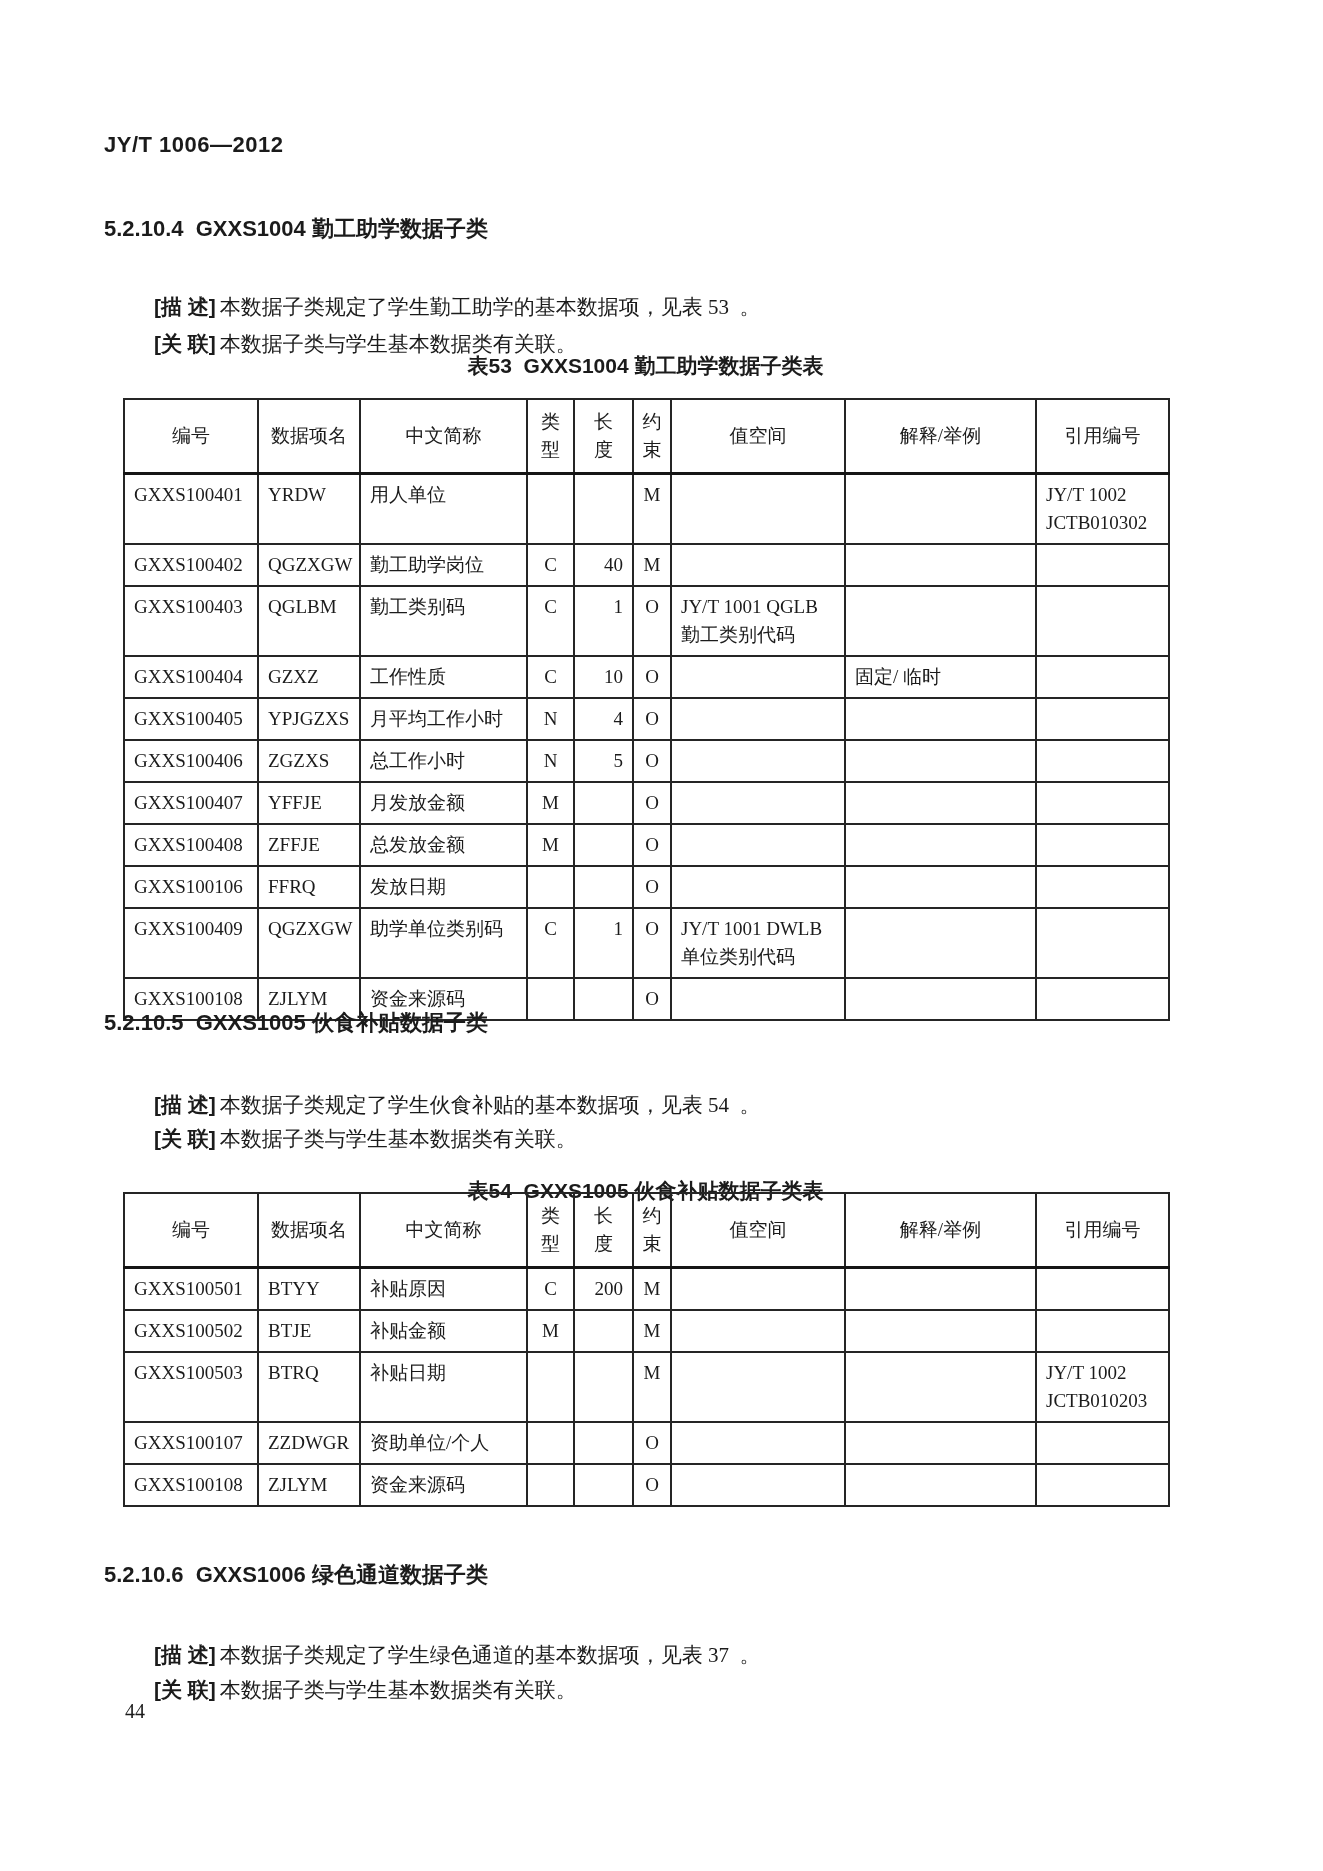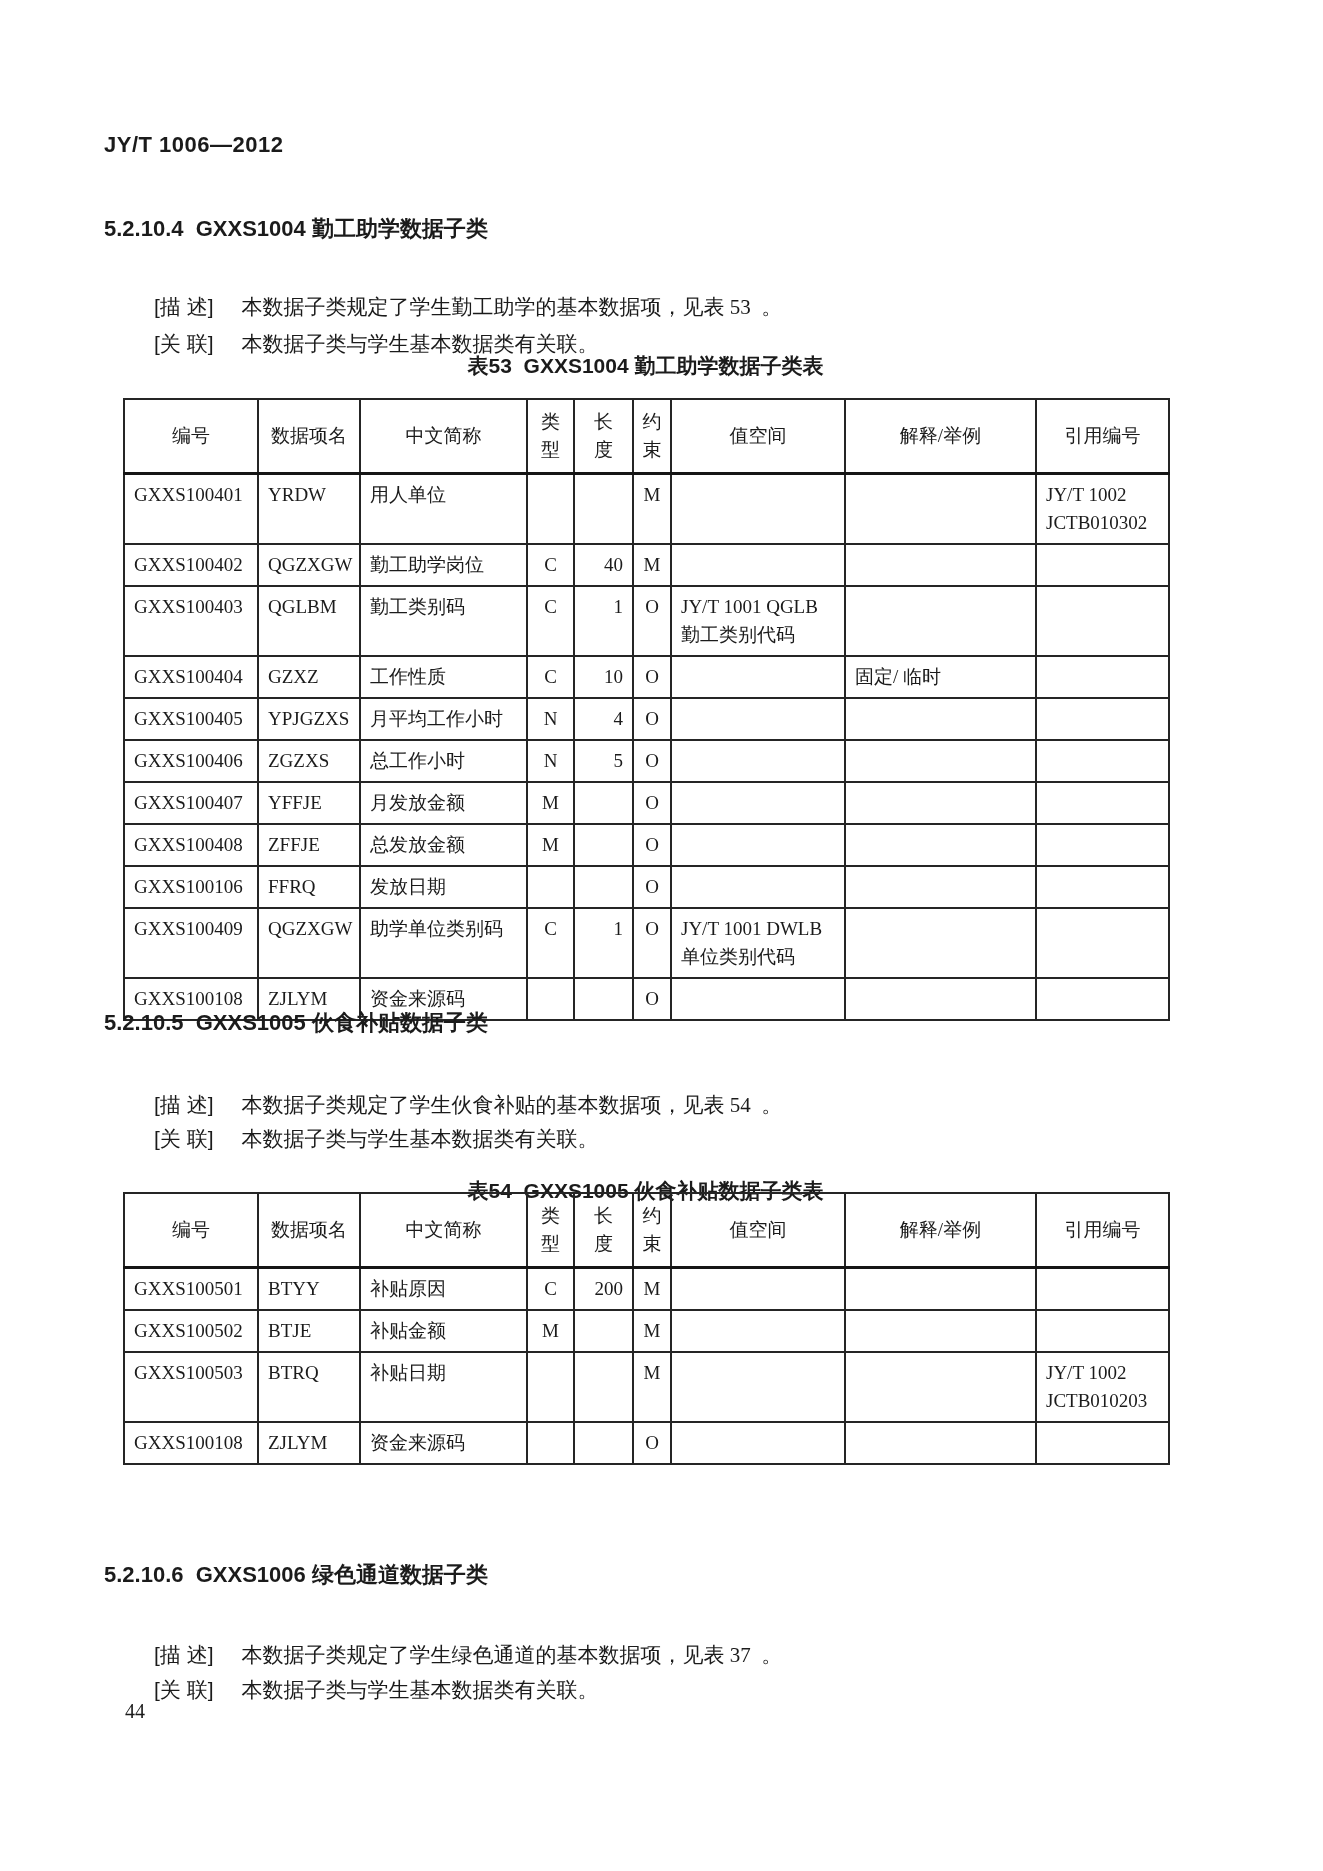--- a/index.html
+++ b/index.html
@@ -22,21 +22,21 @@
   .sec-heading {
     left:104px;
     font-family:"Liberation Sans","DejaVu Sans",sans-serif;
     font-weight:700; font-size:22px;
     white-space:pre;
   }
 
   .para { left:133px; font-size:21px; white-space:pre; }
   .para .lbl {
     font-family:"Liberation Sans","DejaVu Sans",sans-serif;
-    font-weight:400; margin-right:28px;
+    font-weight:700; margin-right:4px;
   }
 
   .tbl-caption {
     left:123px; width:1045px; text-align:center;
     font-family:"Liberation Sans","DejaVu Sans",sans-serif;
     font-weight:700; font-size:21px;
     white-space:pre;
   }
 
   table.data-table {
@@ -552,20 +552,49 @@
           <td class="c7">
             <div></div>
           </td>
           <td class="c8">
             <div>JY/T 1002</div>
             <div>JCTB010203</div>
           </td>
         </tr>
         <tr>
           <td class="c0">
+            <div>GXXS100107</div>
+          </td>
+          <td class="c1">
+            <div>ZZDWGR</div>
+          </td>
+          <td class="c2">
+            <div>资助单位/个人</div>
+          </td>
+          <td class="c3">
+            <div></div>
+          </td>
+          <td class="c4">
+            <div></div>
+          </td>
+          <td class="c5">
+            <div>O</div>
+          </td>
+          <td class="c6">
+            <div></div>
+          </td>
+          <td class="c7">
+            <div></div>
+          </td>
+          <td class="c8">
+            <div></div>
+          </td>
+        </tr>
+        <tr>
+          <td class="c0">
             <div>GXXS100108</div>
           </td>
           <td class="c1">
             <div>ZJLYM</div>
           </td>
           <td class="c2">
             <div>资金来源码</div>
           </td>
           <td class="c3">
             <div></div>

